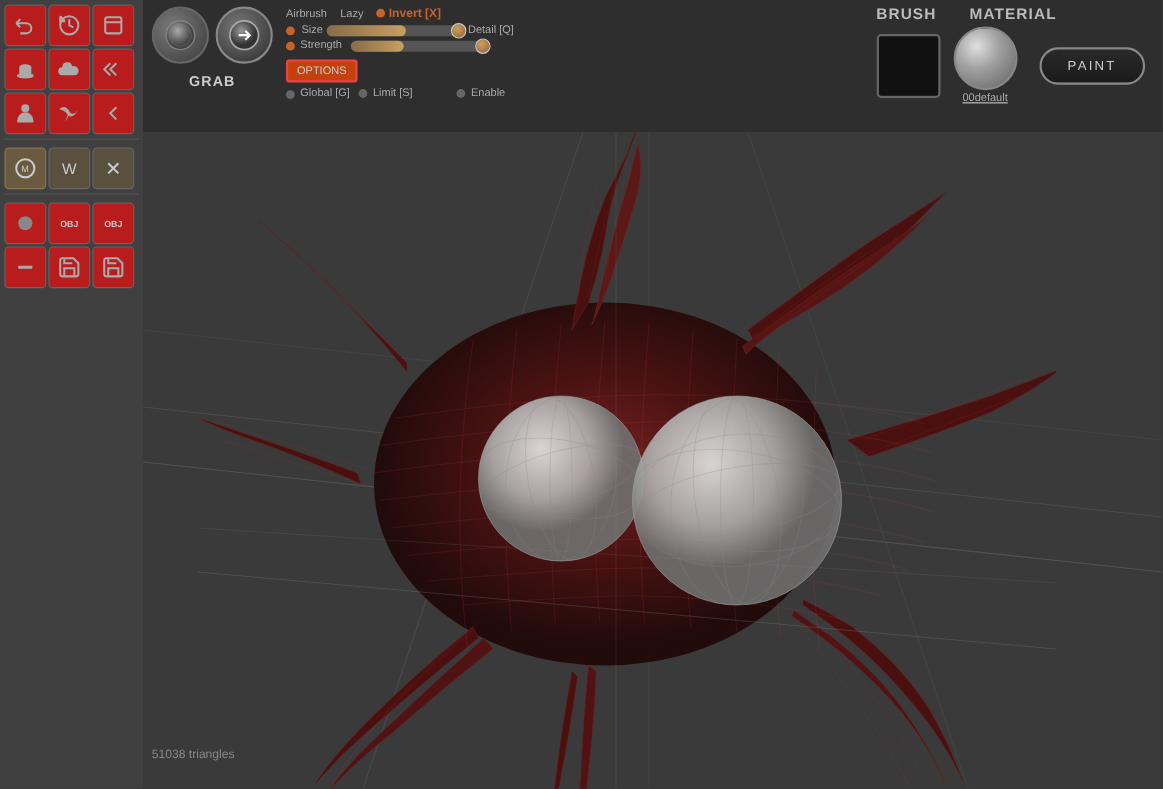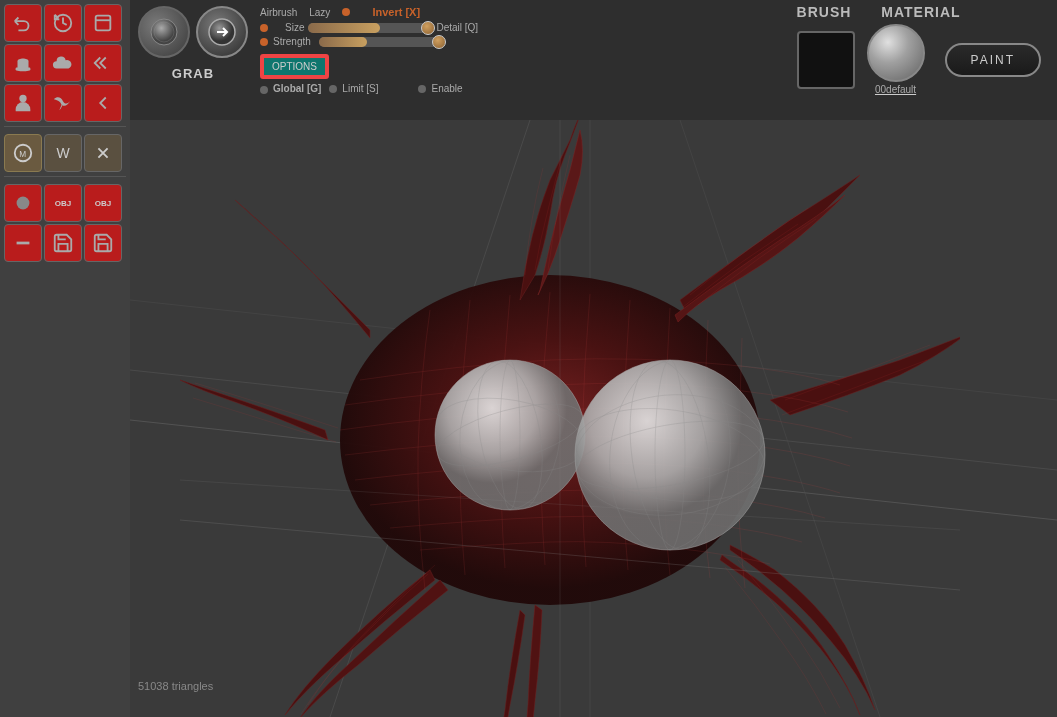--- a/index.html
+++ b/index.html
@@ -154,22 +154,22 @@
       height: 14px;
       border-radius: 50%;
       background: radial-gradient(circle at 40% 35%, #d0a060, #8a6030);
       position: absolute;
       right: -7px;
       top: -2px;
       border: 1px solid #ccc;
     }
 
     .options-btn {
-      background: #0f766e;
-      border: 4px solid #ef4444;
+      background: #c2410c;
+      border: 2px solid #ef4444;
       border-radius: 3px;
       color: #ccc;
       font-size: 10px;
       padding: 3px 8px;
       cursor: pointer;
       margin-top: 4px;
     }
 
     .bottom-options-row {
       display: flex;
@@ -424,28 +424,28 @@
       </div>
     </div>
     <div class="grab-label">GRAB</div>
   </div>
 
   <div style="display:flex; flex-direction:column; margin-top:2px; margin-left:4px;">
 
     <div style="display:flex; align-items:center; gap:12px; margin-bottom:4px;">
       <span class="option-label">Airbrush</span>
       <span class="option-label">Lazy</span>
-      <span style="display:flex; align-items:center; gap:20px;text-align:center;">
+      <span style="display:flex; align-items:center; gap:1px;text-align:center;">
         <span class="dot-indicator dot-orange"></span>
         <span class="invert-label">Invert [X]</span>
       </span>
     </div>
 
     <div class="slider-row">
-      <span style="display:flex; align-items:center; gap:15px;">
+      <span style="display:flex; align-items:center; gap:4px;">
         <span class="dot-indicator dot-orange"></span>
         <span class="option-label">Size</span>
       </span>
       <div class="slider-track" style="position:relative;">
         <div class="slider-fill-size"></div>
         <div class="slider-dot"></div>
       </div>
       <span class="detail-label">Detail [Q]</span>
     </div>
 
@@ -458,21 +458,21 @@
         <div class="slider-fill-strength"></div>
         <div class="slider-dot"></div>
       </div>
     </div>
 
     <div style="display:flex; align-items:center; gap:12px;">
       <button class="options-btn">OPTIONS</button>
     </div>
 
     <div class="bottom-options-row">
-      <span style="display:flex; align-items:flex-end; gap:3px;font-weight:bold;">
+      <span style="display:flex; align-items:flex-end; gap:3px;">
         <span class="dot-indicator dot-gray"></span>
         <span class="option-label">Global [G]</span>
       </span>
       <span style="display:flex; align-items:center; gap:3px;">
         <span class="dot-indicator dot-gray"></span>
         <span class="option-label">Limit [S]</span>
       </span>
       <span style="display:flex; align-items:center; gap:3px; margin-left:32px;">
         <span class="dot-indicator dot-gray"></span>
         <span class="option-label">Enable</span>

